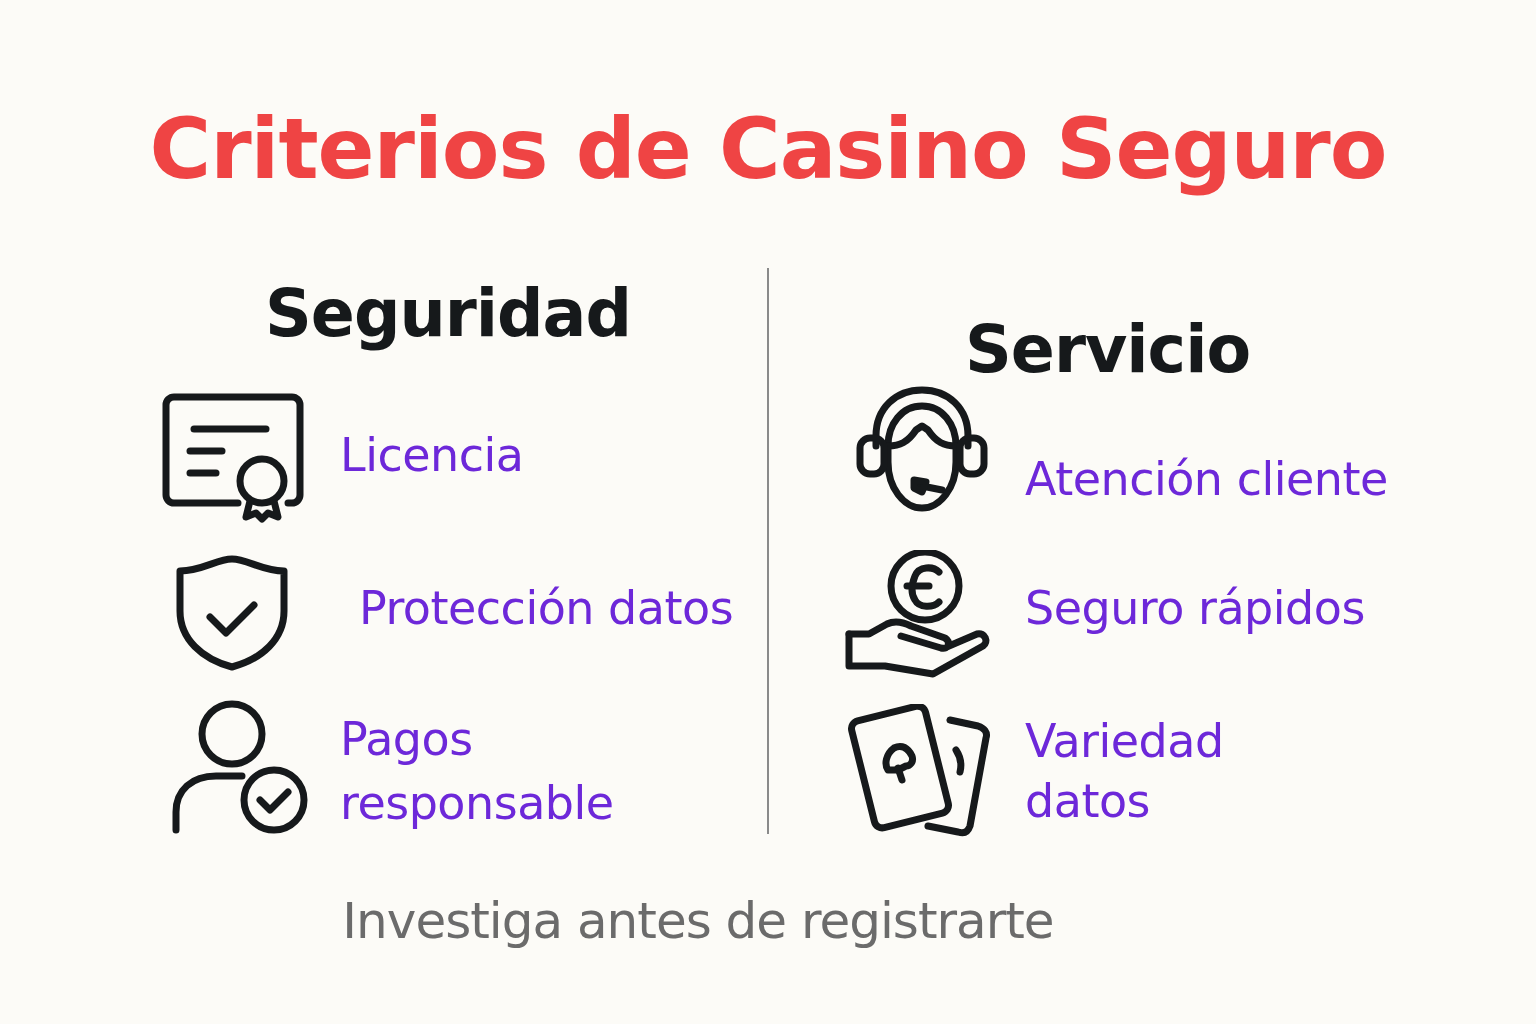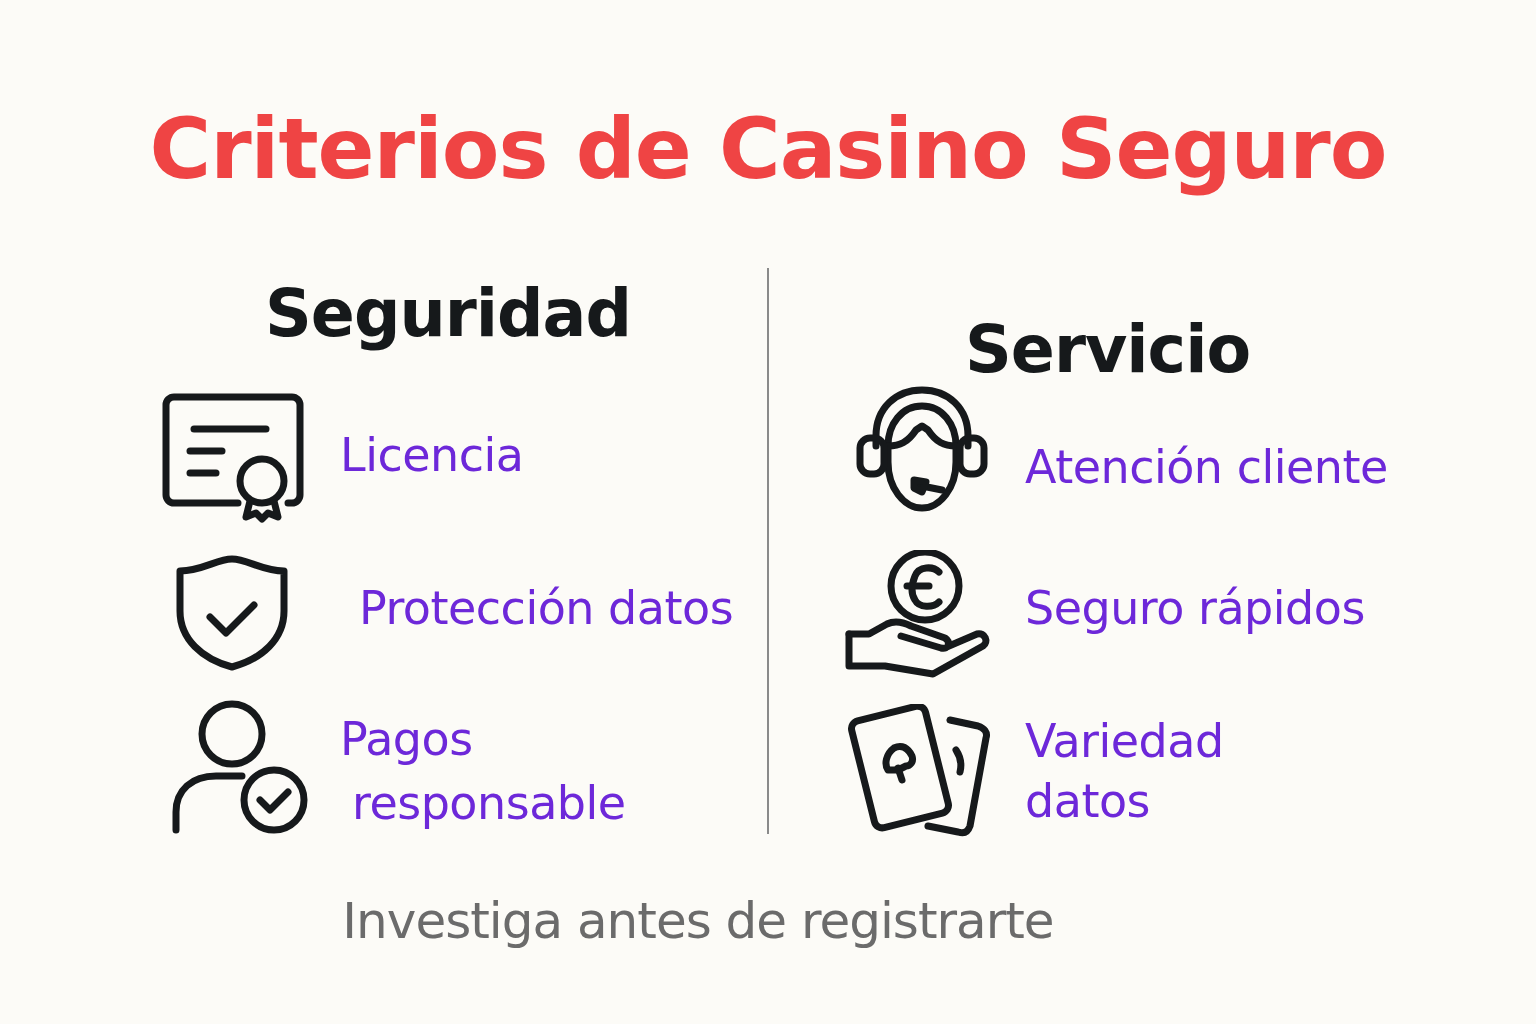--- a/index.html
+++ b/index.html
@@ -68,35 +68,35 @@
 
 <div class="icon" style="left:170px; top:700px;">
   <svg width="140" height="136" viewBox="0 0 140 136" fill="none" stroke="#16191b" stroke-width="7" stroke-linecap="round" stroke-linejoin="round">
     <circle cx="62" cy="34" r="30"></circle>
     <path d="M6 130 V112 C6 90 22 76 46 76 H72"></path>
     <circle cx="104" cy="100" r="30"></circle>
     <polyline points="90,100 100,110 118,92"></polyline>
   </svg>
 </div>
 <div class="label" style="left:340px; top:708px;">Pagos</div>
-<div class="label" style="left:352px; top:772px;">responsable</div>
+<div class="label" style="left:340px; top:772px;">responsable</div>
 
 <div class="icon" style="left:856px; top:384px;">
   <svg width="132" height="132" viewBox="0 0 132 132" fill="none" stroke="#16191b" stroke-width="7" stroke-linecap="round" stroke-linejoin="round">
     <path d="M20 62 V52 C20 24 40 6 66 6 C92 6 112 24 112 52 V62"></path>
     <path d="M32 62 C32 40 46 22 66 22 C86 22 100 40 100 62"></path>
     <path d="M32 62 C44 62 52 58 60 46 L66 42 L72 46 C80 58 88 62 100 62"></path>
     <path d="M32 62 V78 C32 104 48 124 66 124 C84 124 100 104 100 78 V62"></path>
     <rect x="4" y="54" width="24" height="36" rx="10"></rect>
     <rect x="104" y="54" width="24" height="36" rx="10"></rect>
     <line x1="66" y1="102" x2="86" y2="106"></line>
     <path d="M58 96 L70 98 L66 108 L58 104 Z" fill="#16191b"></path>
   </svg>
 </div>
-<div class="label" style="left:1025px; top:436px;">Atención cliente</div>
+<div class="label" style="left:1025px; top:448px;">Atención cliente</div>
 
 <div class="icon" style="left:845px; top:550px;">
   <svg width="146" height="130" viewBox="0 0 146 130" fill="none" stroke="#16191b" stroke-width="7" stroke-linecap="round" stroke-linejoin="round">
     <circle cx="80" cy="36" r="34"></circle>
     <path d="M94 22 C88 16 74 16 70 26 C66 36 66 44 70 50 C74 58 88 58 94 52"></path>
     <line x1="62" y1="36" x2="84" y2="36"></line>
     <path d="M4 84 V116 H40 L88 124 L138 96 C144 92 140 82 132 84 L104 96"></path>
     <path d="M4 84 H24 L42 74 C50 70 58 72 66 76 L100 88 C106 92 104 100 96 98 L56 86"></path>
   </svg>
 </div>

